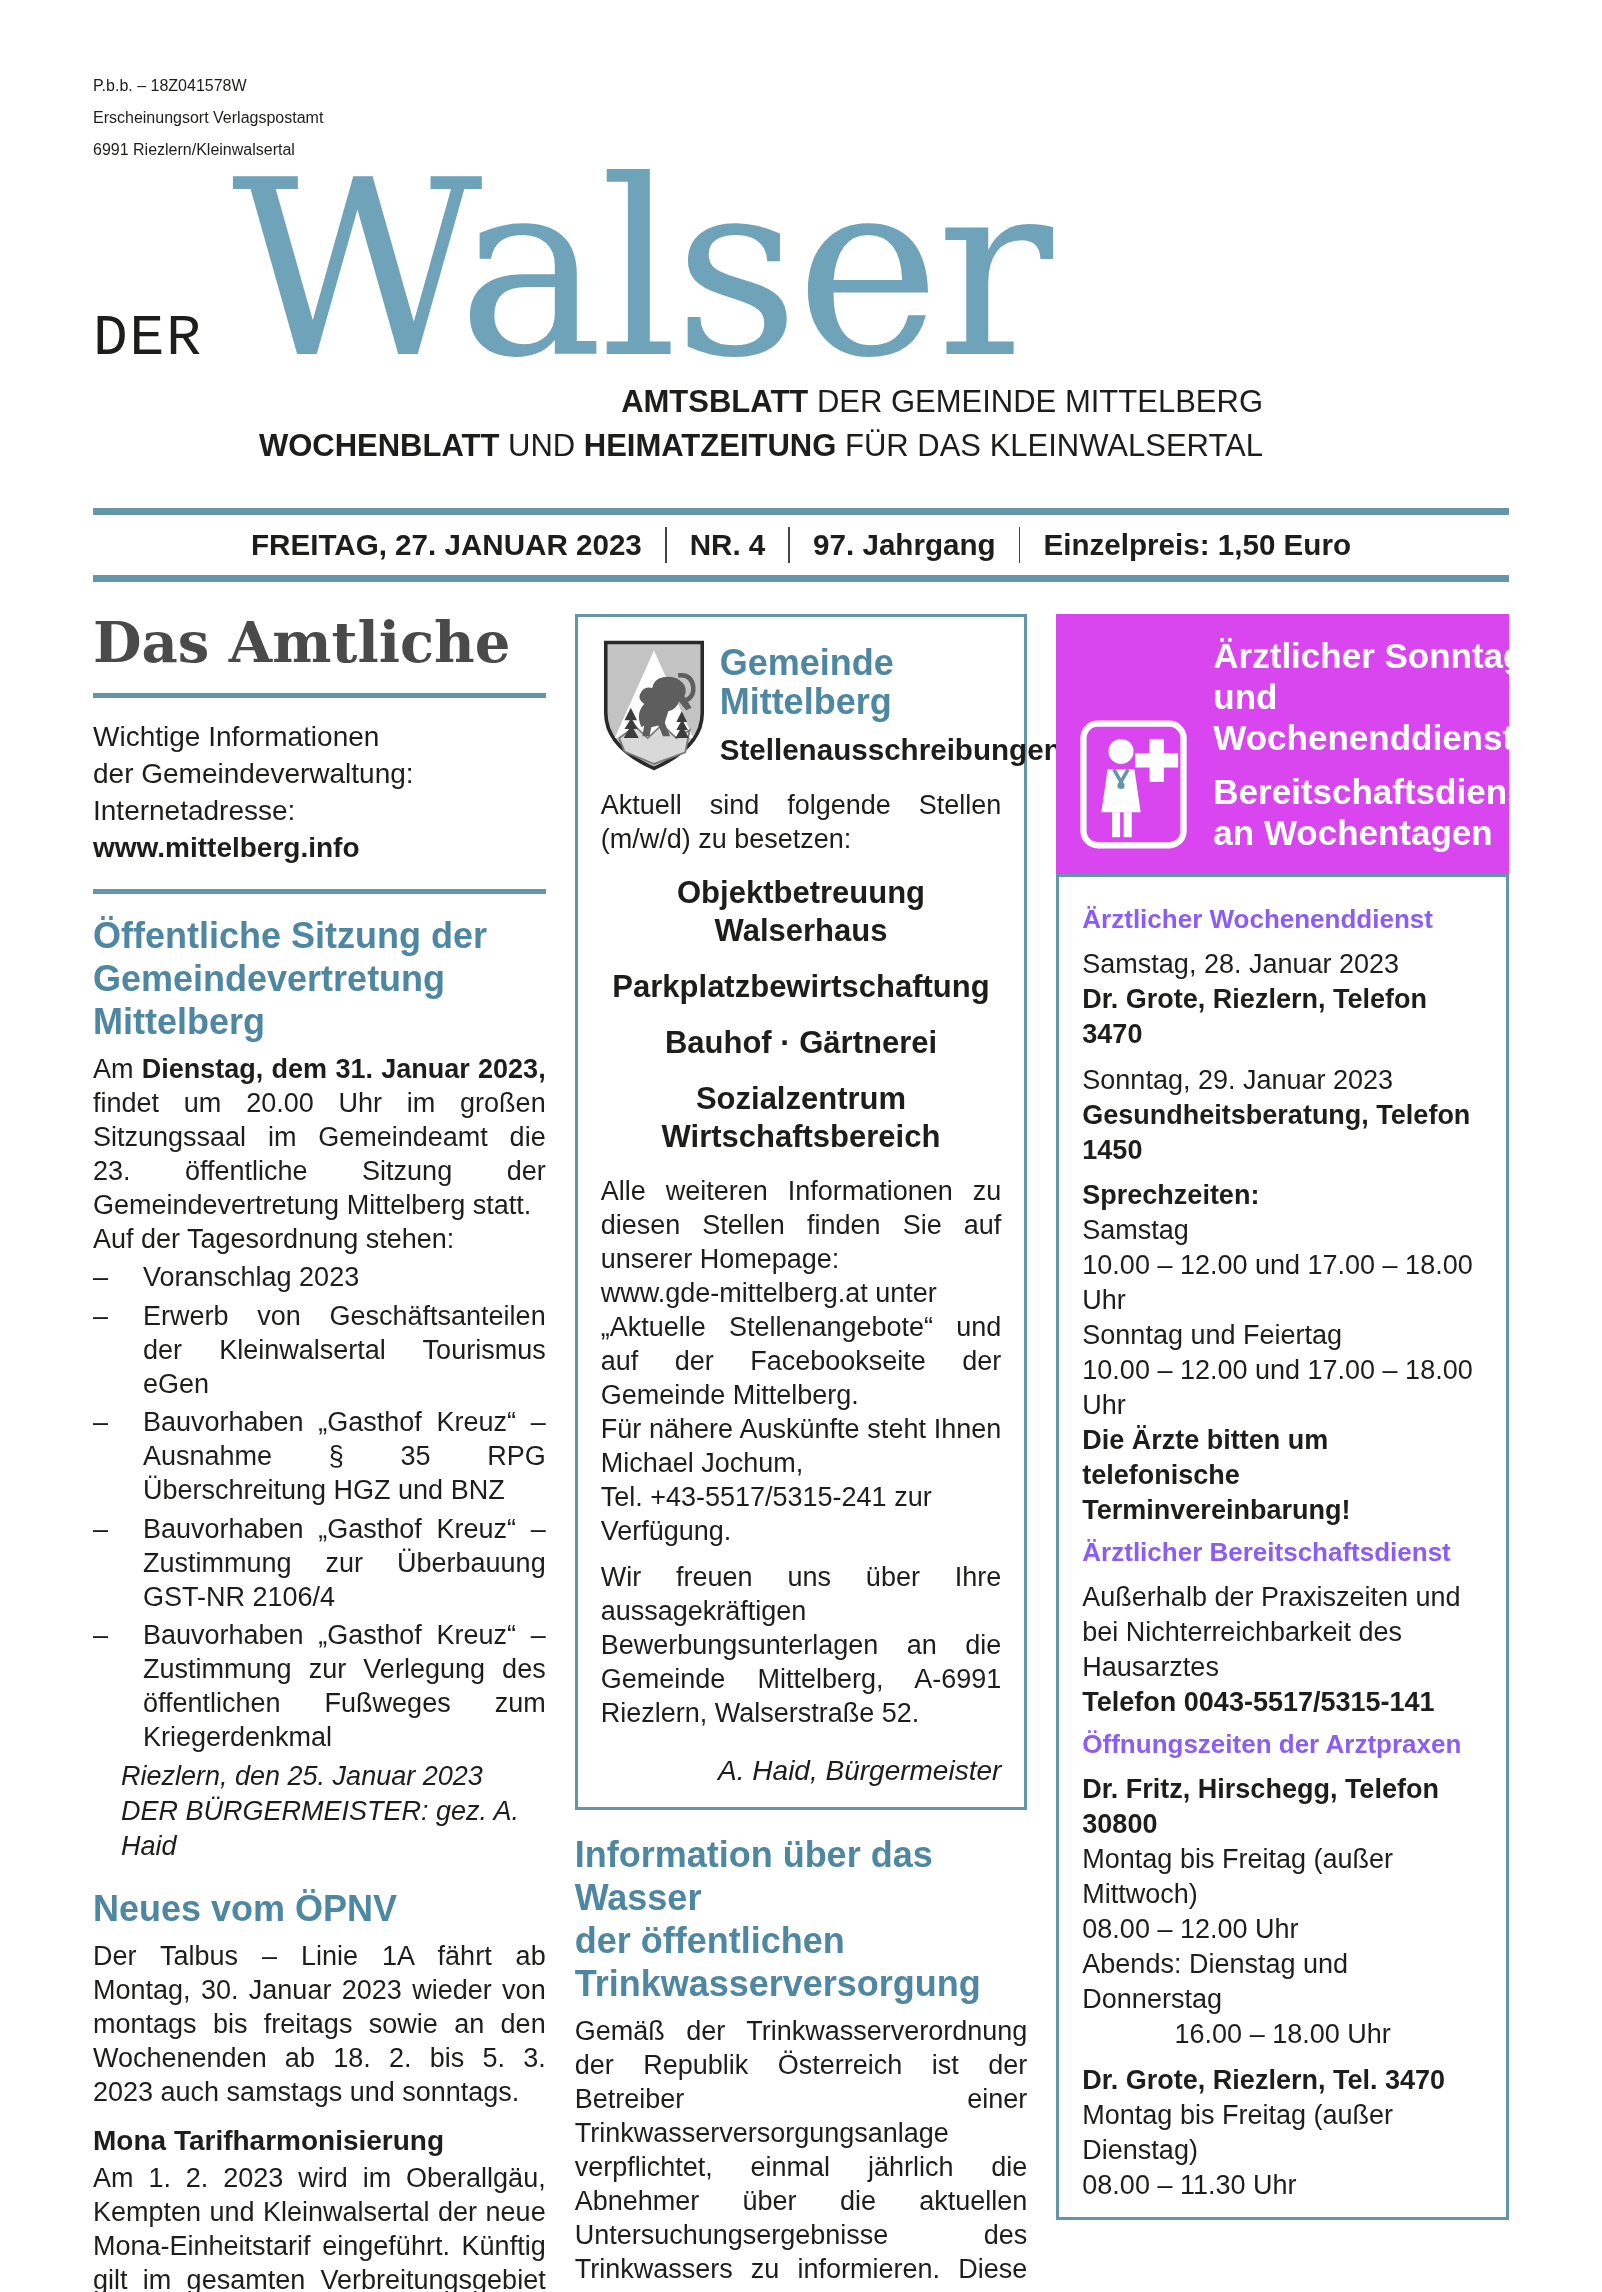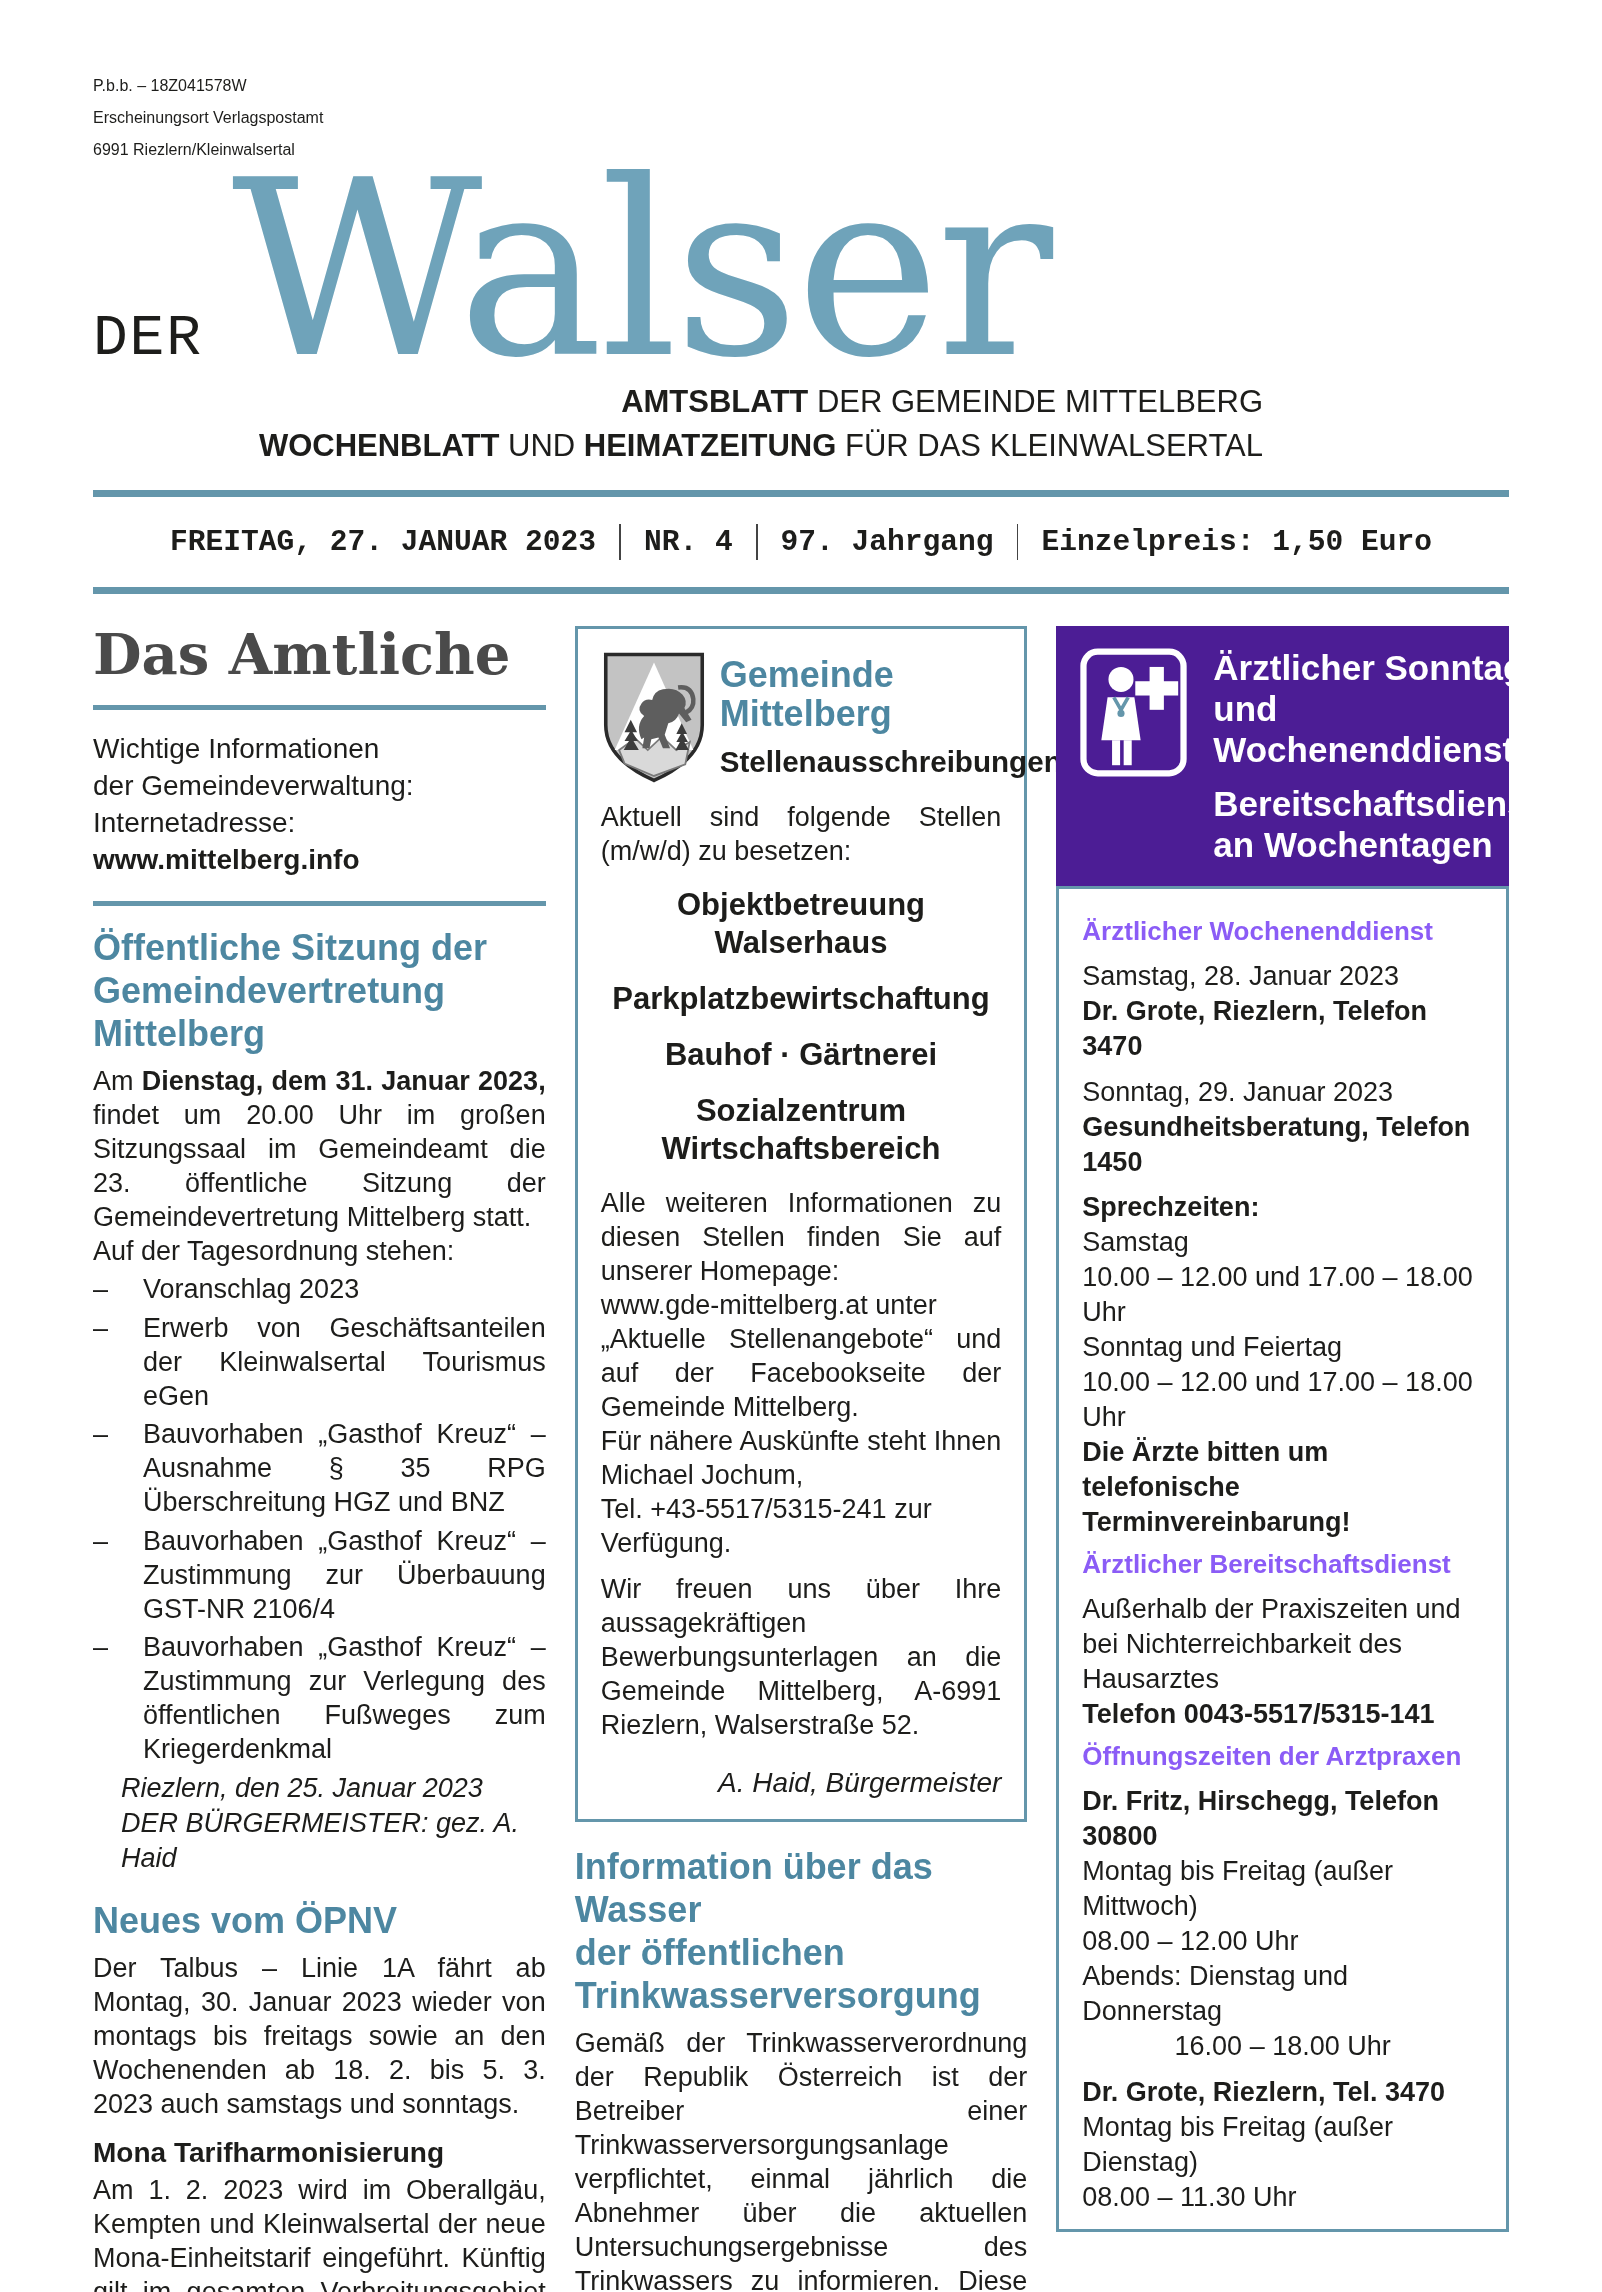--- a/index.html
+++ b/index.html
@@ -7,23 +7,23 @@
   .page{padding:70px 93px 0 93px;}
 
   
   .mailing{font-size:16px;line-height:32px;color:#1d1d1b;}
   .masthead{display:flex;align-items:baseline;margin-top:3.6px;}
   .mast-der{font-family:Liberation Mono, monospace;font-size:58px;color:#1d1d1b;letter-spacing:1.8px;}
   .mast-walser{font-family:"DejaVu Serif","Liberation Serif",serif;font-size:244px;line-height:0.82;color:#6fa3ba;margin-left:29px;letter-spacing:-3.6px;}
   .subtitle{margin:9px 246px 0 auto;text-align:right;font-size:31px;line-height:44px;color:#1d1d1b;}
   .subtitle .b{font-weight:700;}
 
-  .datebar{margin-top:22px;border-top:7.2px solid #6496ab;border-bottom:7.2px solid #6496ab;
-           display:flex;justify-content:center;align-items:center;gap:23px;padding:27px 0;
-           font-size:29.6px;font-weight:700;color:#1d1d1b;font-family:Liberation Mono, monospace;}
+  .datebar{margin-top:40px;border-top:7.2px solid #6496ab;border-bottom:7.2px solid #6496ab;
+           display:flex;justify-content:center;align-items:center;gap:23px;padding:12px 0;
+           font-size:29.6px;font-weight:700;color:#1d1d1b;}
   .datebar .sep{width:1.8px;height:36px;background:#444;}
 
   
   .cols{margin-top:32px;display:grid;grid-template-columns:repeat(3,1fr);gap:29px;align-items:start;}
   .col{min-width:0;}
   p,.para{margin:0;}
   .just{text-align:justify;}
   .b{font-weight:700;}
 
   
@@ -45,21 +45,21 @@
   .jobbox-head{display:flex;}
   .crest{flex:0 0 106px;}
   .jobbox-head-txt{margin-left:13px;display:flex;flex-direction:column;justify-content:space-between;padding:5.4px 0 9px 0;}
   .gm-title{color:#4d87a1;font-weight:700;font-size:36px;line-height:39px;}
   .gm-sub{font-weight:700;font-size:29.6px;line-height:32px;}
   .job-line{font-weight:700;font-size:31px;line-height:38px;text-align:center;margin:18px 0;}
   .mid-para{font-size:27px;line-height:34px;}
   .sig-right{font-style:italic;font-size:28px;line-height:36px;text-align:right;margin-top:23px;}
 
   
-  .medbox-head{background:#4c1d95;display:flex;padding:21.5px 23px;color:#ffffff;}
+  .medbox-head{background:#d946ef;display:flex;padding:21.5px 23px;color:#ffffff;align-items:flex-end;}
   .medbox-head-txt{margin-left:25px;}
   .mh-line{font-weight:700;font-size:35px;line-height:41px;}
   .mh-group2{margin-top:12.5px;}
   .medbox{border:3.6px solid #6496ab;background:#fff;padding:18px 23px 14.3px 23px;margin-top:0px;}
   .med-h{color:#8b5cf6;font-weight:700;font-size:26px;line-height:41px;margin:3.6px 0 7.2px 0;}
   .med-row{font-size:27px;line-height:35px;}
   .med-row.center{text-align:center;}
   .med-gap{height:10.7px;}
 </style>
 </head>

